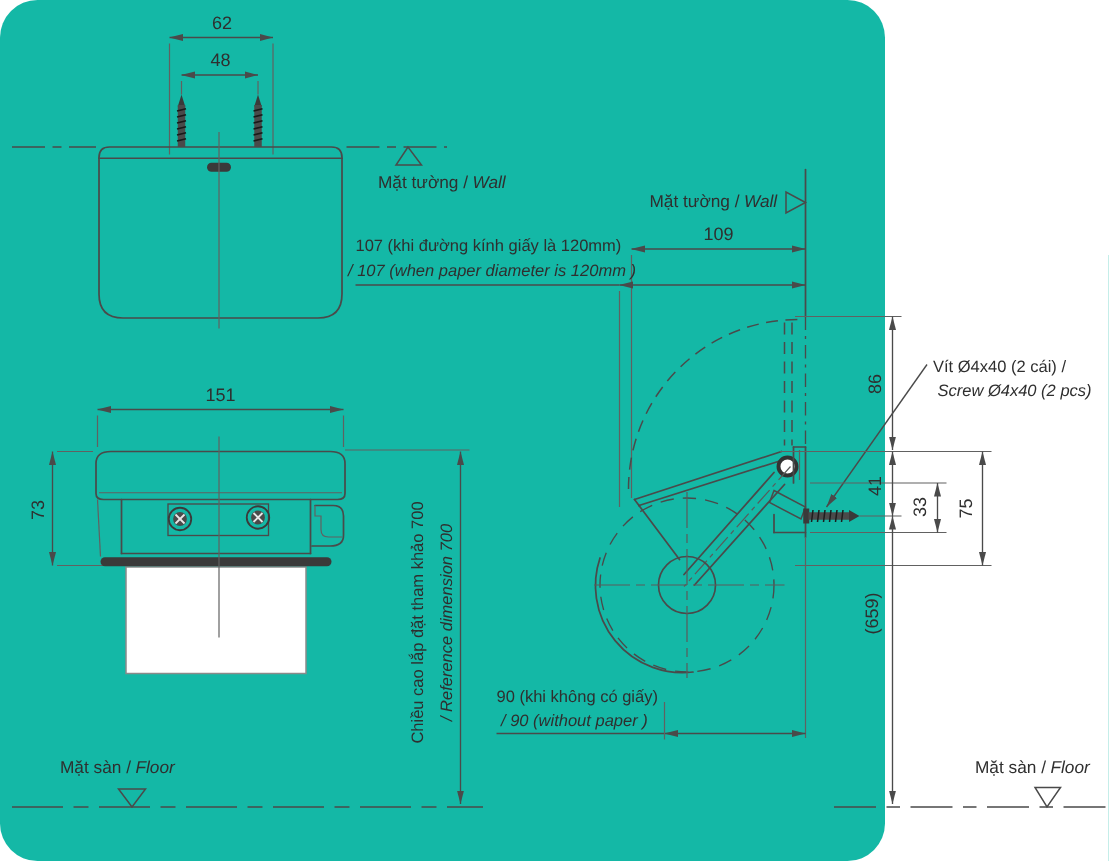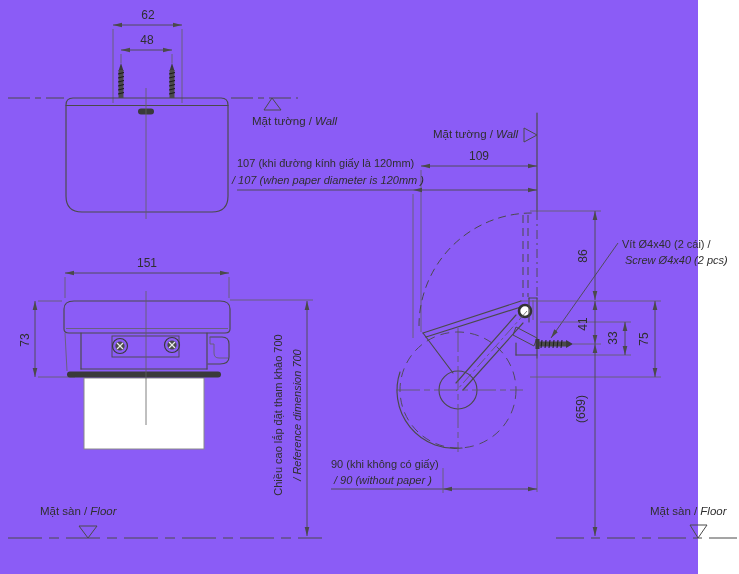--- a/index.html
+++ b/index.html
@@ -1,16 +1,16 @@
 <!DOCTYPE html>
 <html><head>
 <meta charset="utf-8">
 <style>
   html,body{margin:0;padding:0;background:#fff;}
-  .canvas{width:698px;height:574px;background:#8b5cf6;position:relative;font-family:"Liberation Sans",sans-serif;}
+  .canvas{width:590px;height:574px;background:#14b8a6;position:relative;font-family:"Liberation Sans",sans-serif;border-radius:25px;}
   svg{display:block;}
   svg text{fill:#2f2f2f;font-family:"Liberation Sans",sans-serif;}
   .ln{stroke:#4a4a4a;stroke-width:1.15;fill:none;stroke-linecap:round;}
   .thin{stroke:#616161;stroke-width:0.8;fill:none;}
   .dim{stroke:#4a4a4a;stroke-width:0.9;fill:none;}
   .dar{marker-start:url(#ah);marker-end:url(#ah);}
   .lar{marker-end:url(#ah);}
   .dash{stroke:#4a4a4a;stroke-width:1;fill:none;stroke-dasharray:22 5 6 5;}
   .dashfine{stroke:#4a4a4a;stroke-width:1;fill:none;stroke-dasharray:8 5;}
   .cline{stroke:#5a5a5a;stroke-width:0.8;fill:none;stroke-dasharray:24 4 6 4;}

